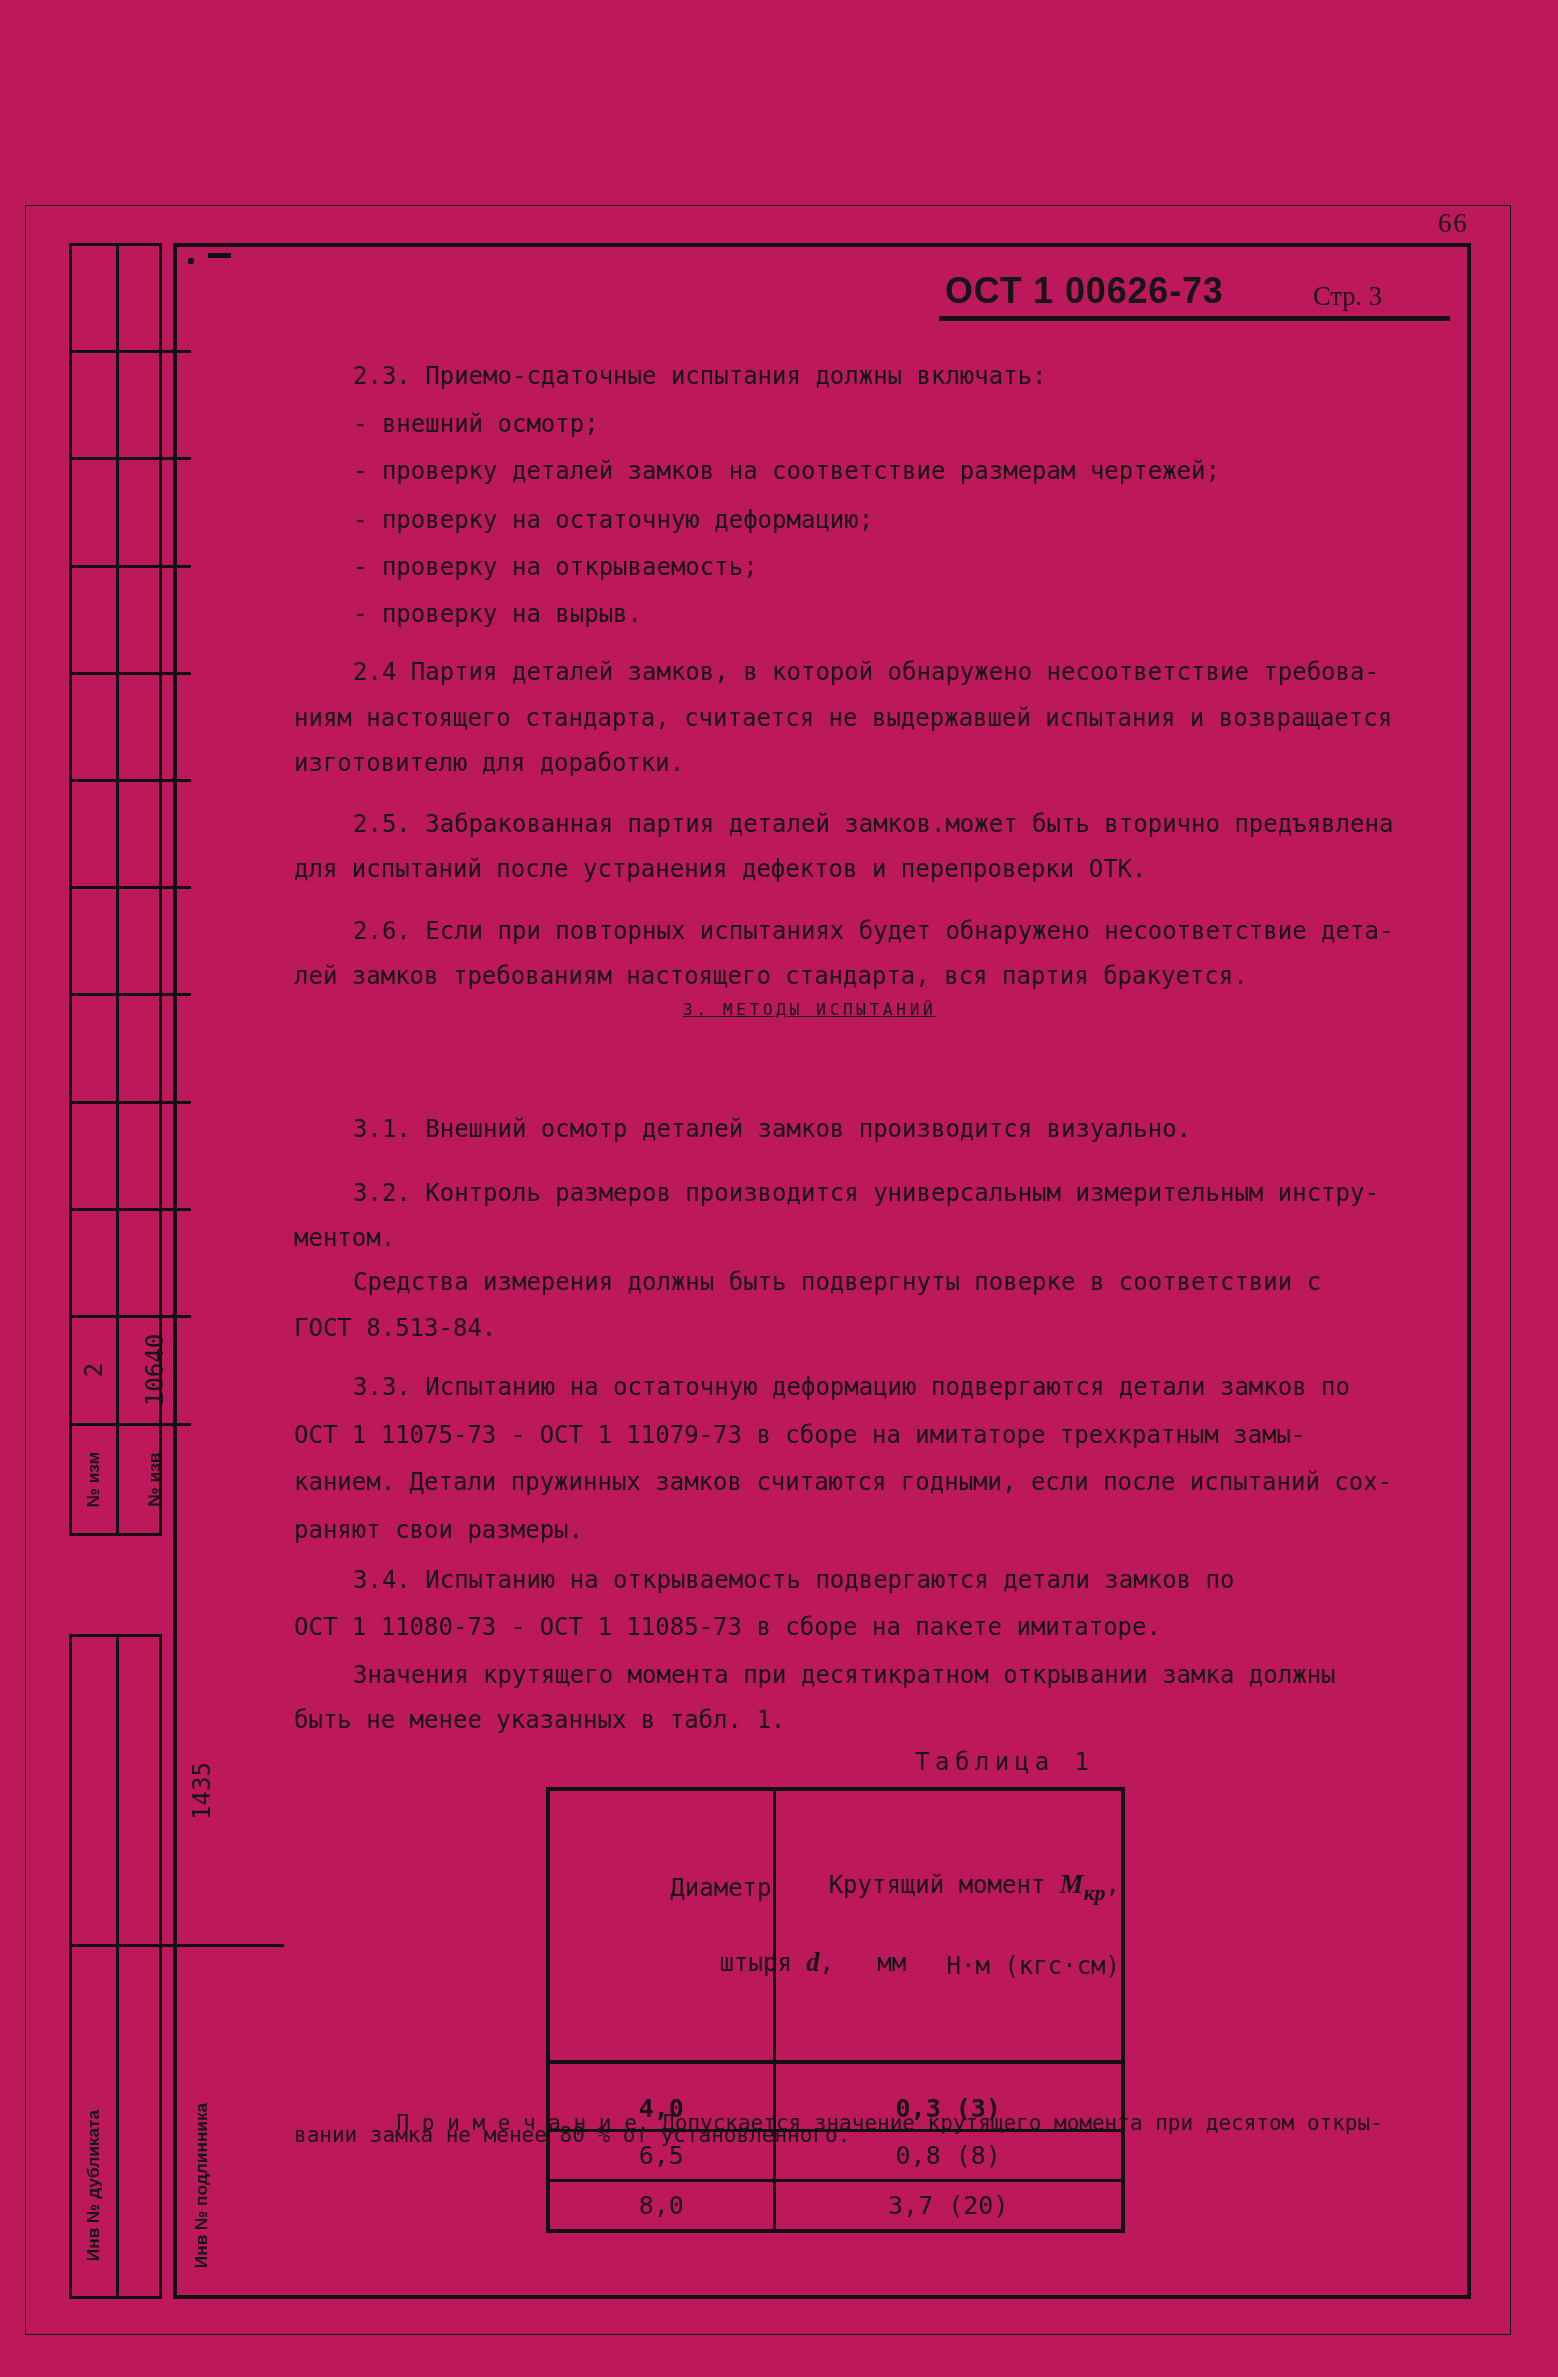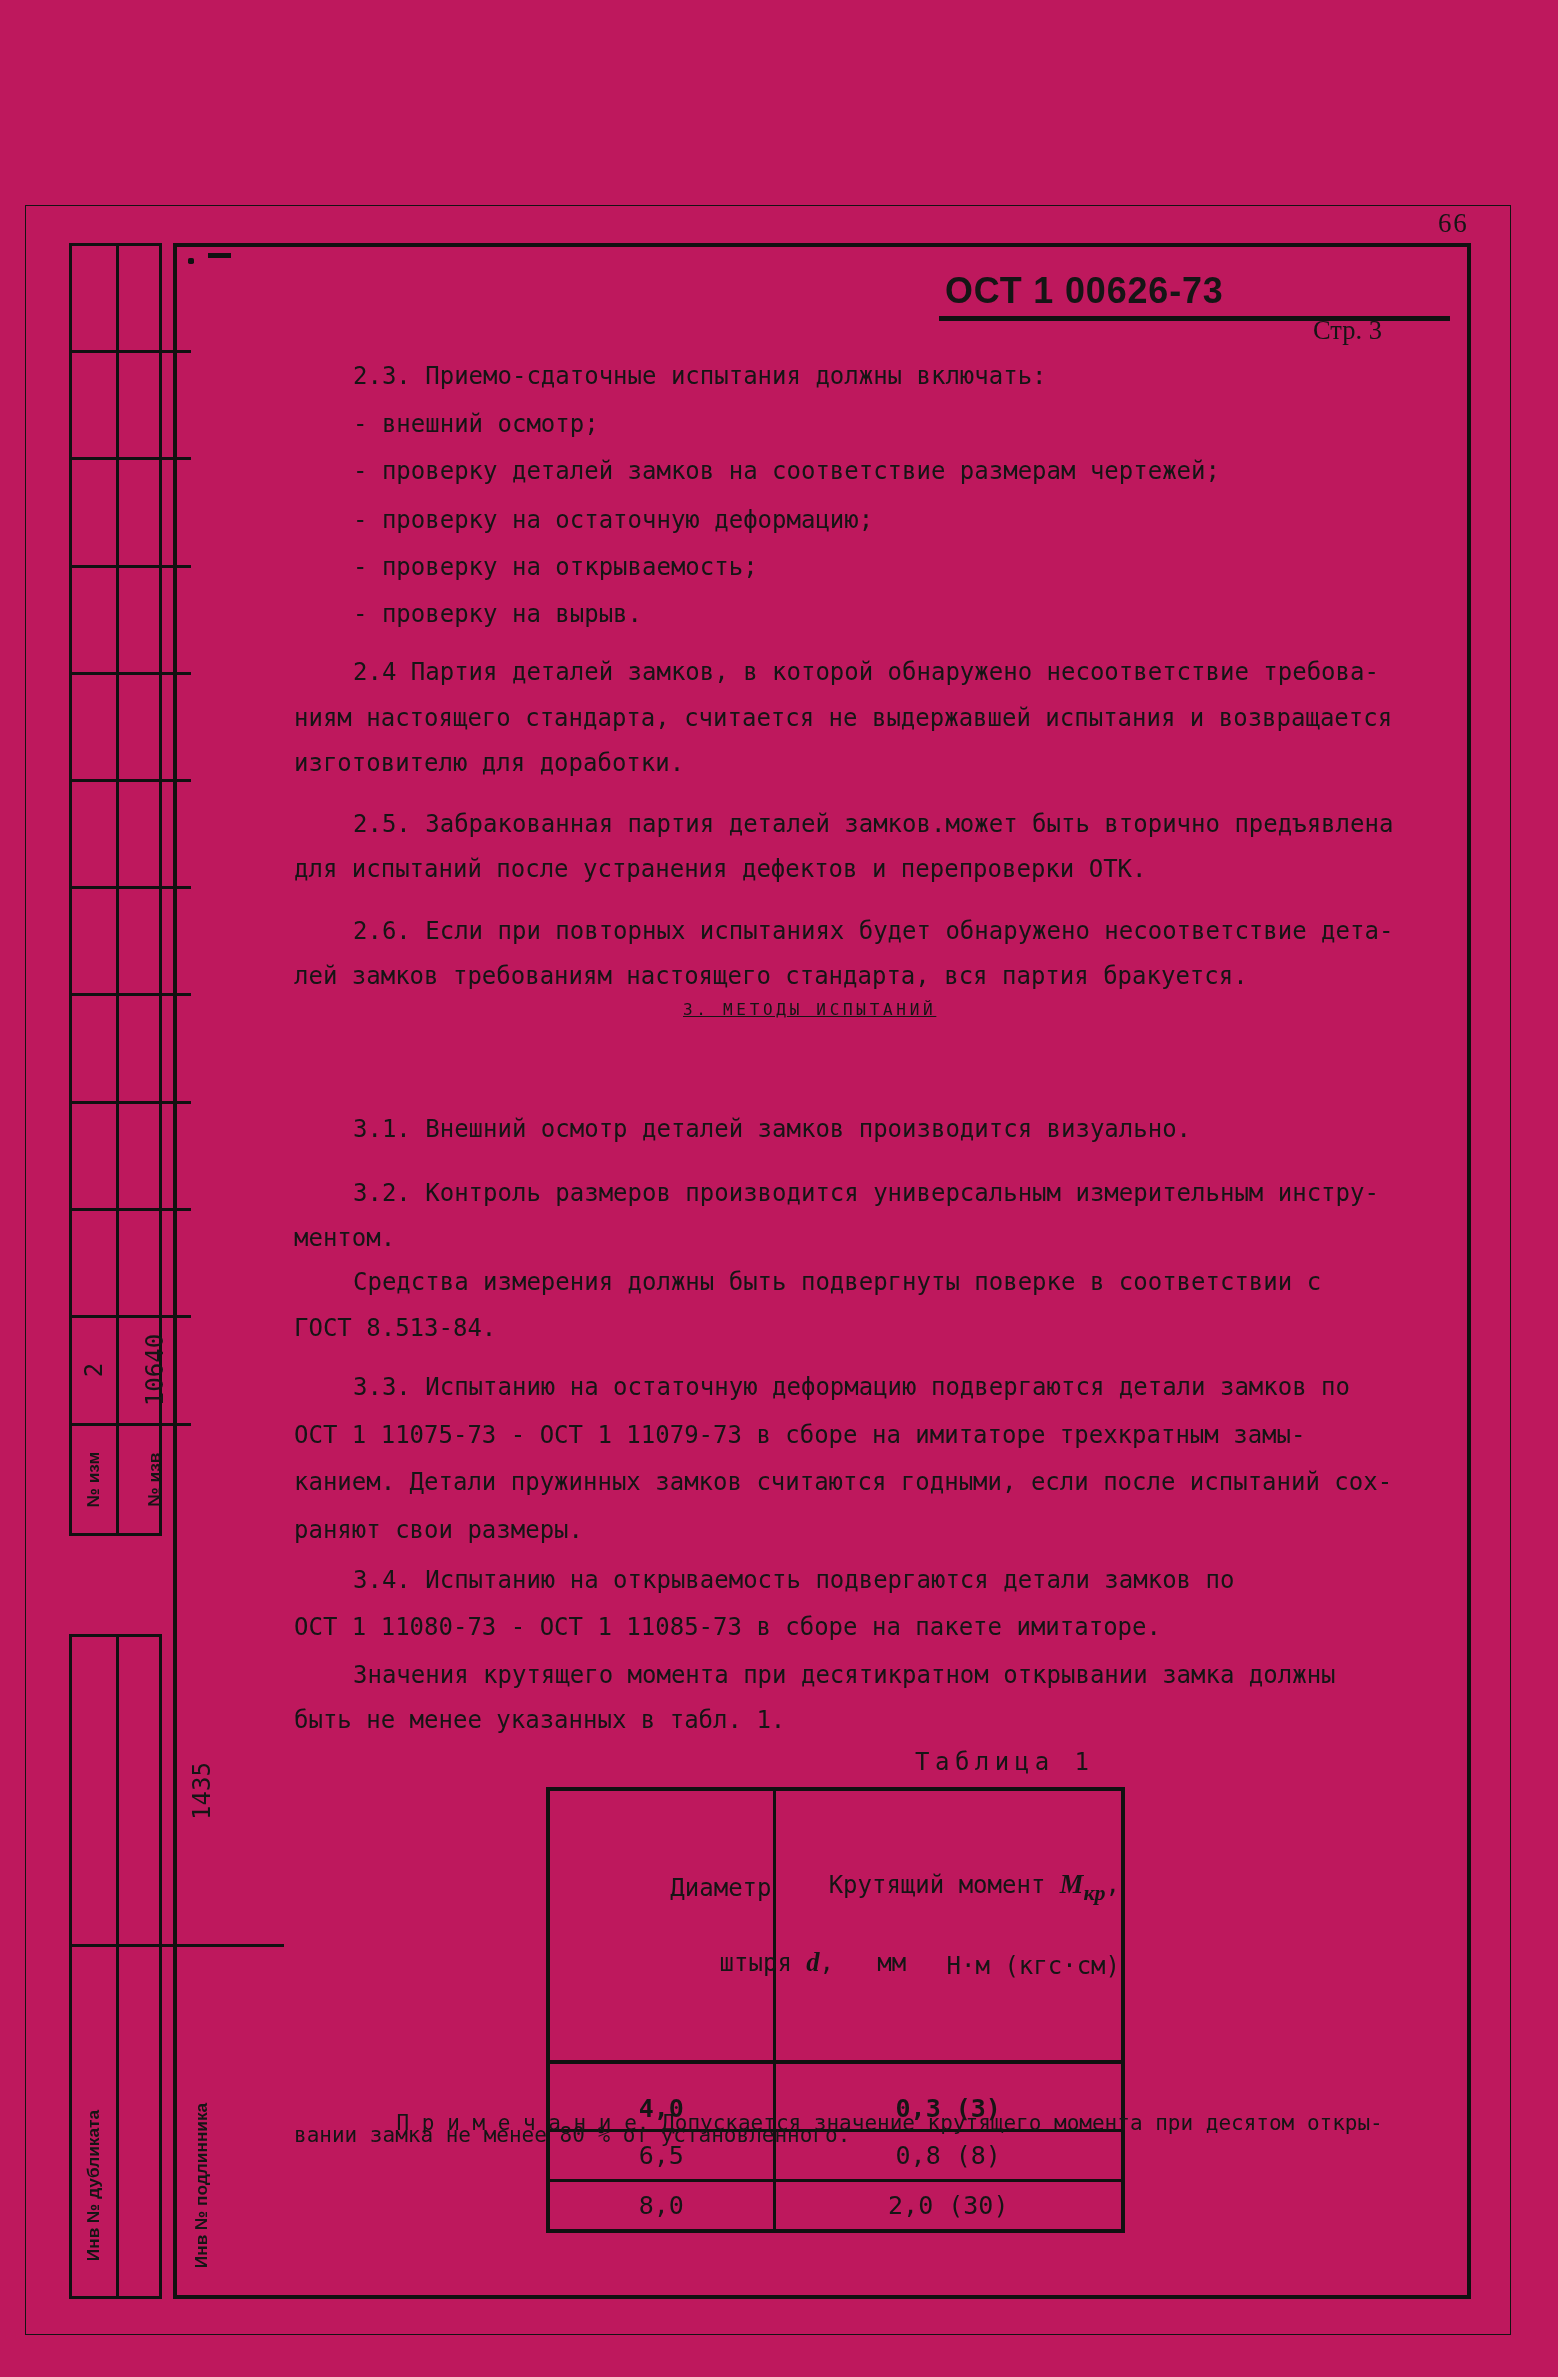--- a/index.html
+++ b/index.html
@@ -10,21 +10,21 @@
         border:1.8px solid #141414;}
   
   .frame{position:absolute;left:173px;top:243px;width:1298px;height:2056px;
         border:4.6px solid #111;box-sizing:border-box;}
   .page-number{position:absolute;left:1438px;top:208px;font-family:"Liberation Serif",serif;
         font-size:27px;letter-spacing:1.8px;}
   
   .doc-num{position:absolute;left:945px;top:270px;font-family:"Liberation Sans",sans-serif;
         font-weight:bold;font-size:37px;letter-spacing:0.9px;transform:scaleX(.97);transform-origin:left;}
   .page-label{position:absolute;left:1313px;top:281px;font-family:"Liberation Serif",serif;
-        font-size:26.5px;margin-top:34px;}
+        font-size:26.5px;}
   .header-underline{position:absolute;left:939px;top:316px;width:511px;height:4.6px;background:#111;}
   
   .mark-dot{position:absolute;left:188px;top:258px;width:6.4px;height:6.4px;background:#111;border-radius:1.8px;}
   .mark-dash{position:absolute;left:208px;top:253px;width:23px;height:4.6px;background:#111;}
   
   .line{position:absolute;font-size:24px;line-height:27px;white-space:pre;}
   .section-heading{position:absolute;left:683px;top:1000px;font-size:16px;letter-spacing:3.7px;white-space:pre;text-decoration:underline;}
   .table-caption{position:absolute;left:915px;top:1748px;font-size:24px;letter-spacing:5.5px;white-space:pre;}
   
   .ost-table{position:absolute;left:546px;top:1787px;width:579px;border-collapse:collapse;
@@ -171,21 +171,21 @@
     <tr class="r1">
       <td>4,0</td>
       <td>0,3 (3)</td>
     </tr>
     <tr class="r2">
       <td>6,5</td>
       <td>0,8 (8)</td>
     </tr>
     <tr class="r3">
       <td>8,0</td>
-      <td>2,0 (30)</td>
+      <td>3,7 (20)</td>
     </tr>
   </tbody>
     </table>
 
   <div class="note-line" style="top:2087px;left:346px">
     <span>П р и м е ч а н и е.</span><span> Допускается значение крутящего момента при десятом откры-</span>
   </div>
   <div class="note-line" style="top:2123px;left:294px">вании замка не менее 80 % от установленного.</div>
 
 </div>

